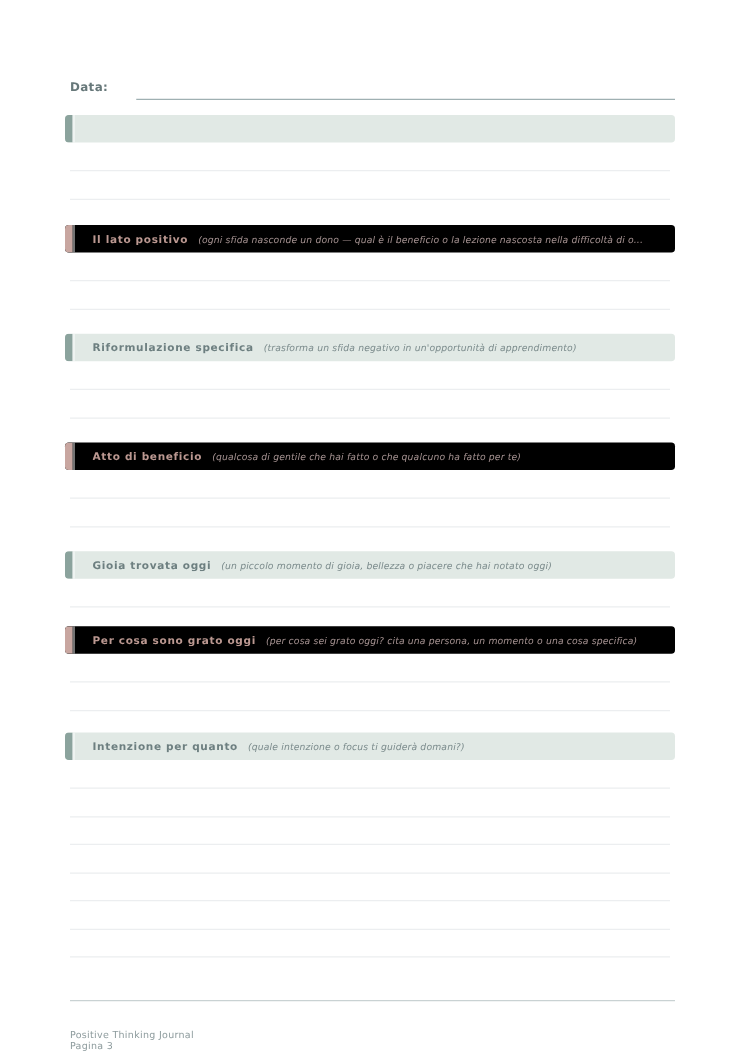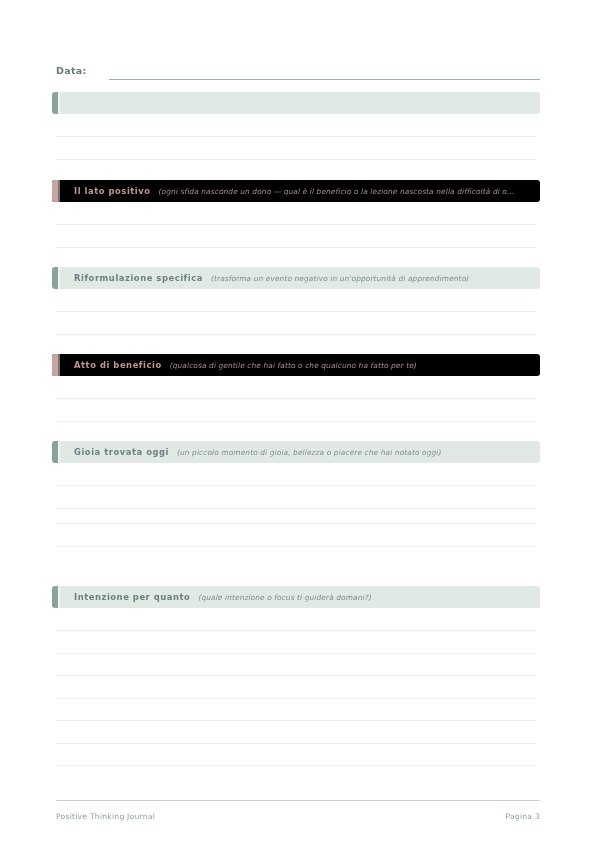--- a/index.html
+++ b/index.html
@@ -122,24 +122,25 @@
     margin-right: 4px;
   }
   .rule.first { height: 22px; }
   
   .footer {
     position: absolute;
     left: 56px;
     top: 800px;
     width: 484px;
     border-top: 1px solid #c9d2d3;
-    padding-top: 11px;
+    padding-top: 22px;
     display: flex;
     justify-content: space-between;
     align-items: baseline;
+    flex-direction: column;
   }
   .footer-left, .footer-right {
     font-size: 7.6px;
     color: #8d9b9d;
     letter-spacing: 0.25px;
     white-space: nowrap;
   }
 </style>
 </head>
 <body>
@@ -172,21 +173,21 @@
         <div class="sec-lines">
           <div class="rule first"></div>
           <div class="rule"></div>
         </div>
       </div>
       <div class="section v-green" style="top: 267px;">
         <div class="sec-header">
           <div class="sec-accent"></div>
           <div class="sec-textwrap">
             <span class="sec-title">Riformulazione specifica</span>
-            <span class="sec-hint">(trasforma un evento negativo in un'opportunità di apprendimento)</span>
+            <span class="sec-hint">(trasforma un sfida negativo in un'opportunità di apprendimento)</span>
           </div>
         </div>
         <div class="sec-lines">
           <div class="rule first"></div>
           <div class="rule"></div>
         </div>
       </div>
       <div class="section v-pink" style="top: 354px;">
         <div class="sec-header">
           <div class="sec-accent"></div>
@@ -207,20 +208,27 @@
             <span class="sec-title">Gioia trovata oggi</span>
             <span class="sec-hint">(un piccolo momento di gioia, bellezza o piacere che hai notato oggi)</span>
           </div>
         </div>
         <div class="sec-lines">
           <div class="rule first"></div>
           <div class="rule"></div>
         </div>
       </div>
       <div class="section v-pink" style="top: 501px;">
+        <div class="sec-header">
+          <div class="sec-accent"></div>
+          <div class="sec-textwrap">
+            <span class="sec-title">Per cosa sono grato oggi</span>
+            <span class="sec-hint">(per cosa sei grato oggi? cita una persona, un momento o una cosa specifica)</span>
+          </div>
+        </div>
         <div class="sec-lines">
           <div class="rule first"></div>
           <div class="rule"></div>
         </div>
       </div>
       <div class="section v-green" style="top: 586px;">
         <div class="sec-header">
           <div class="sec-accent"></div>
           <div class="sec-textwrap">
             <span class="sec-title">Intenzione per quanto</span>

